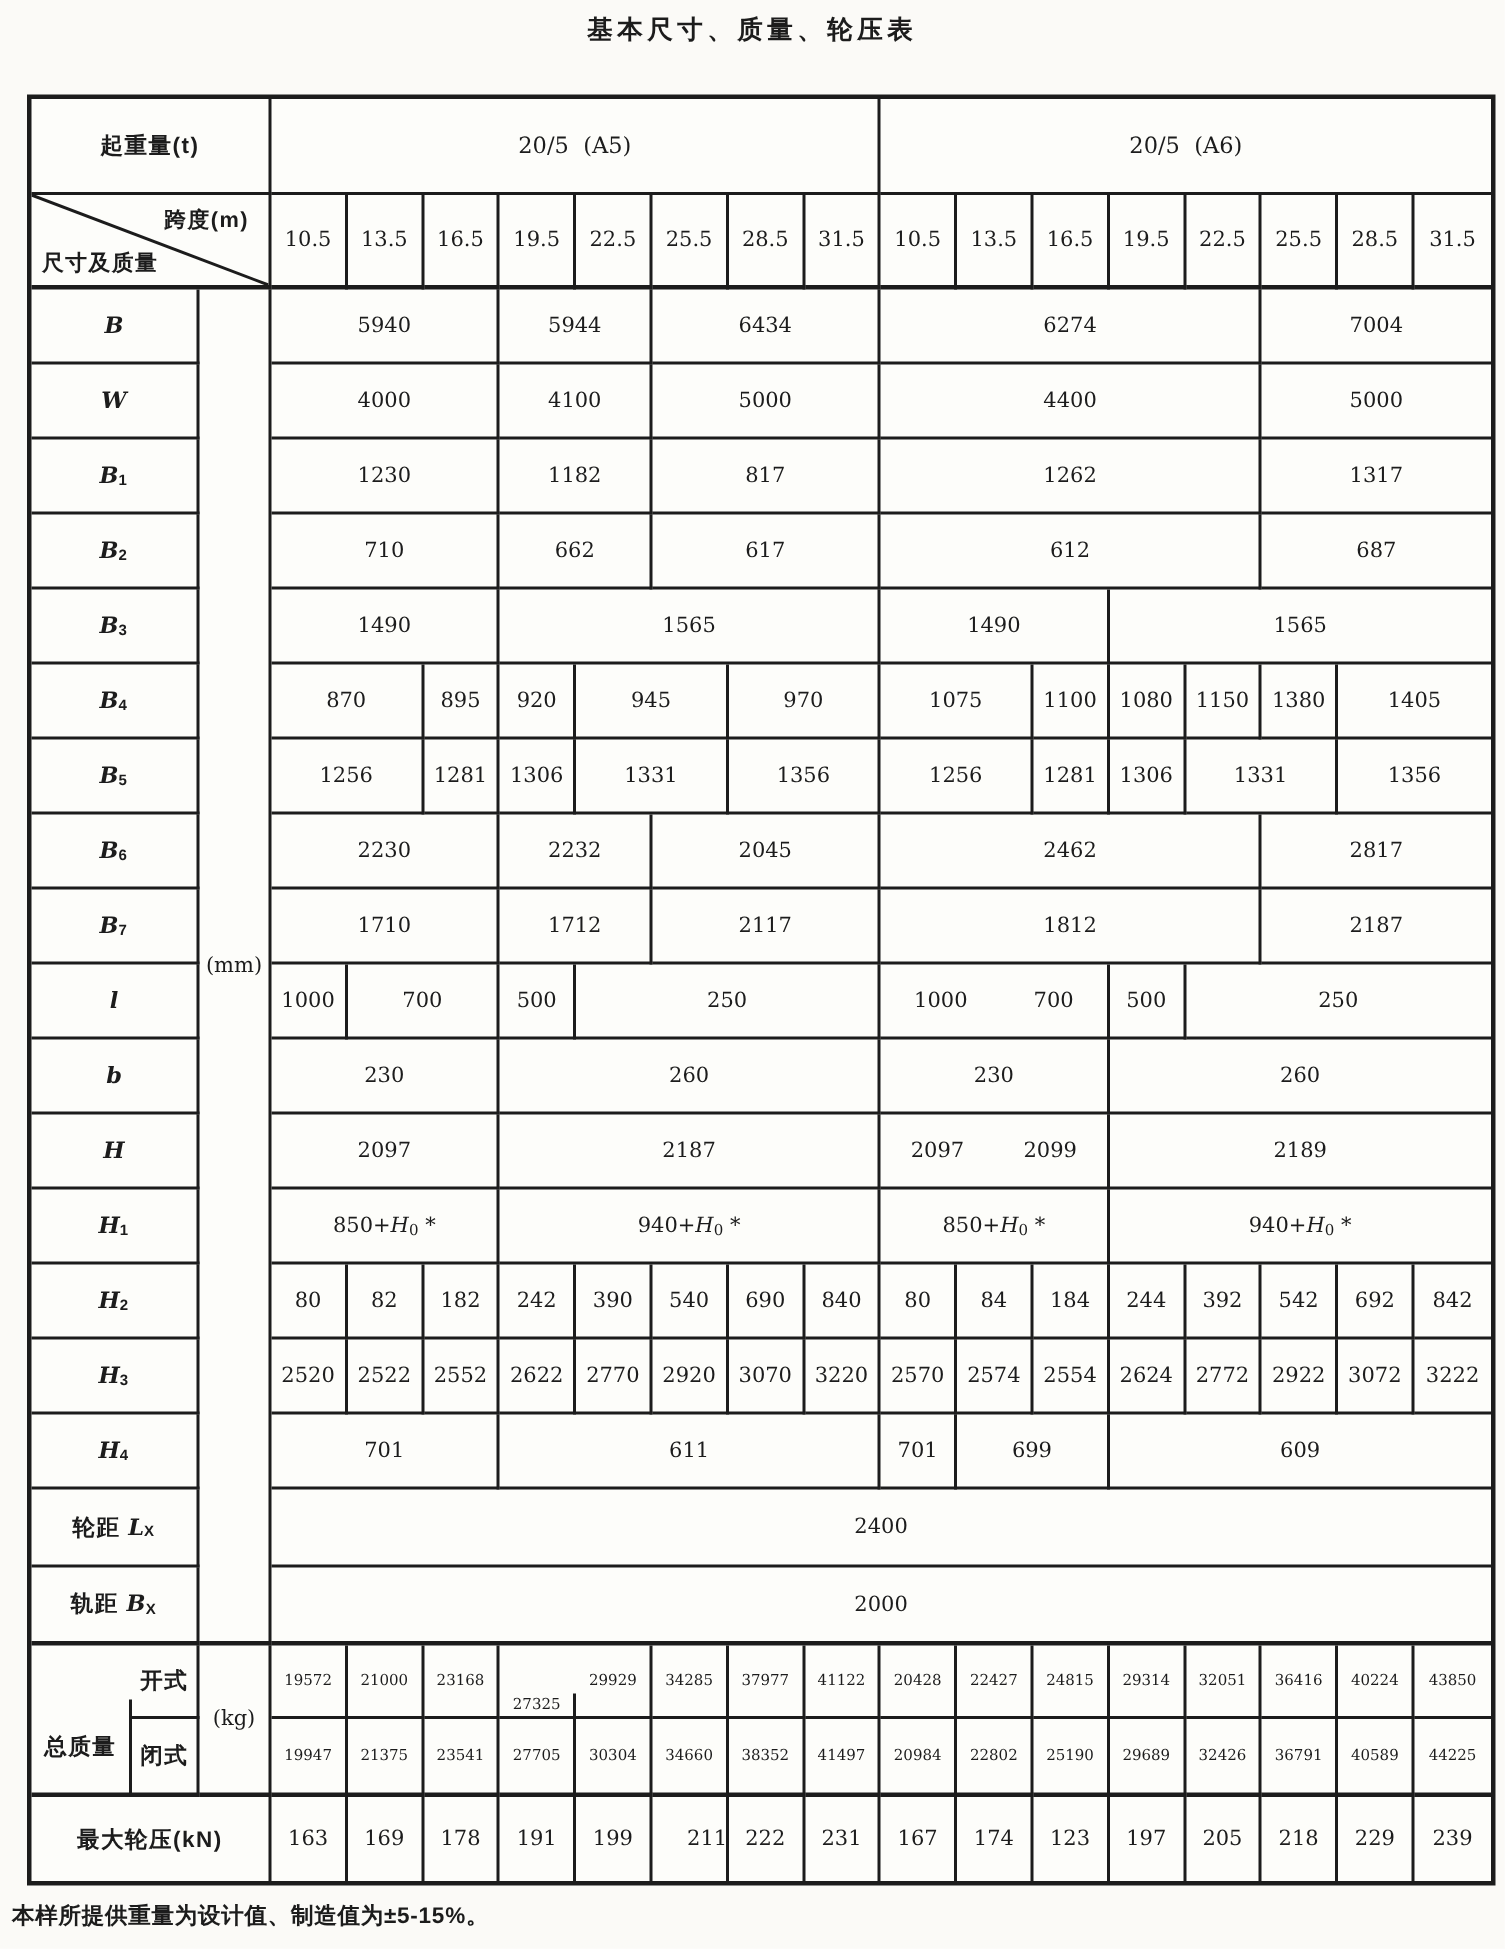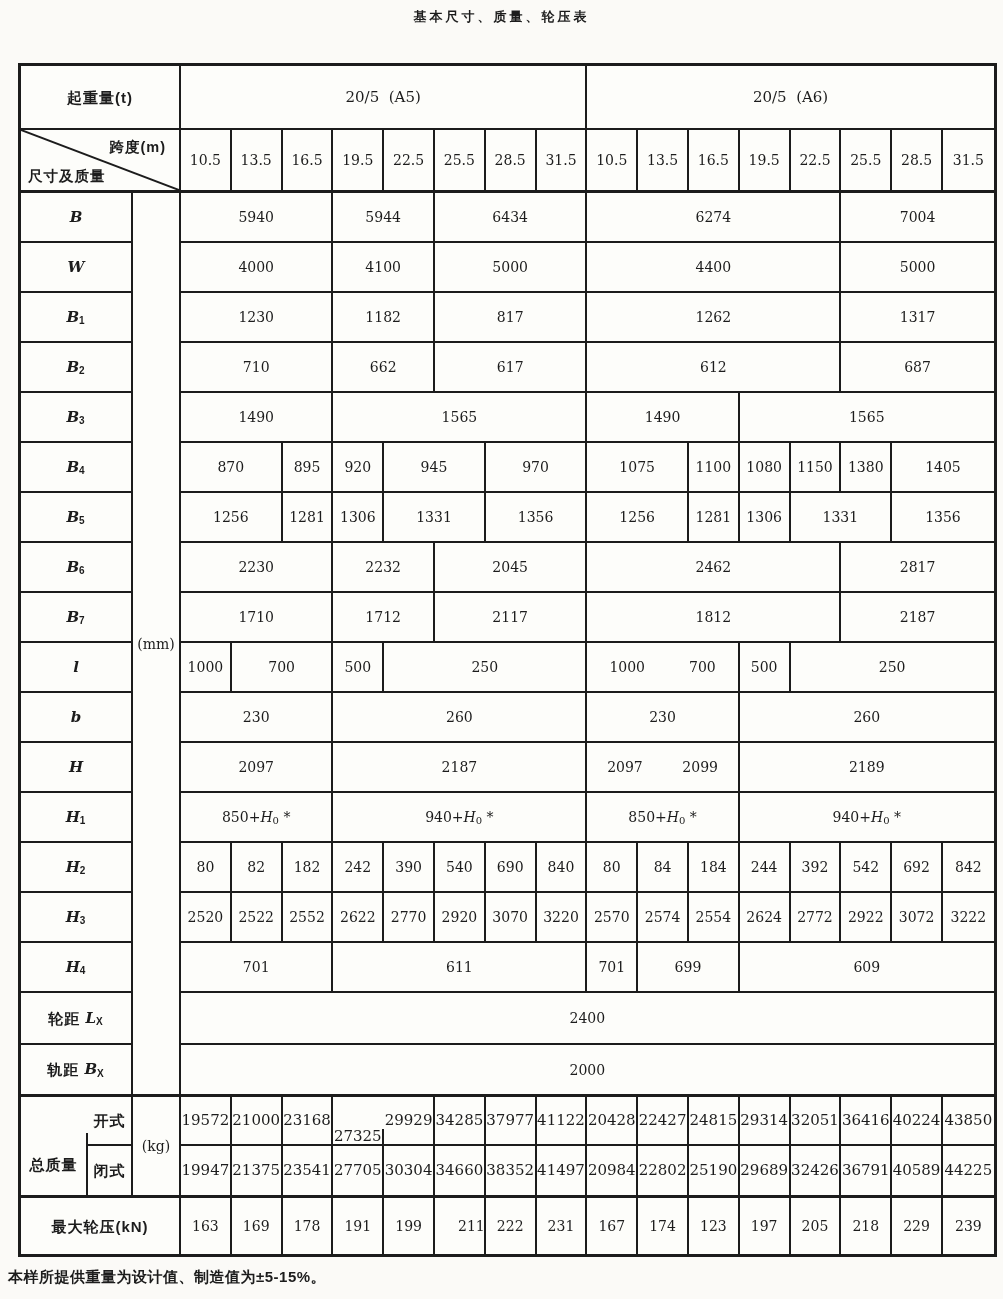--- a/index.html
+++ b/index.html
@@ -6,21 +6,21 @@
   html,body { width:1003px; height:1299px; }
   body {
     position: relative;
     background: #fbfaf7;
     color: #1c1c1c;
     font-family: "Liberation Sans", sans-serif;
     overflow: hidden;
   }
   .title {
     position: absolute; top: 8px; left: 0; width: 100%;
-    text-align: center; font-size: 13px; font-weight: 700;
+    text-align: center; font-size: 17px; font-weight: 700;
     letter-spacing: 3px;
   }
   #grid {
     position: absolute; left: 18px; top: 63px;
     display: grid;
     grid-template-columns: 67px 45px 48px repeat(16, 50.8px);
     grid-template-rows: 64px 63px repeat(16, 50px) 52px 52px 49px 52px 56px;
     border: 3px solid #1c1c1c;
     background: #fdfdfa;
   }
@@ -39,21 +39,21 @@
     font-family: "Liberation Sans", sans-serif;
     font-weight: 700; font-size: 15px; letter-spacing: 1px;
   }
   .it {
     font-family: "DejaVu Serif", "Liberation Serif", serif;
     font-style: italic; letter-spacing: 0;
   }
   sub { font-size: 10px; transform: translateY(4px); }
   .grp { font-size: 15px; }
   .unit { font-size: 14px; }
-  .sm { font-size: 15px; }
+  .sm { font-size: 10px; }
   .pair { justify-content: space-around; }
   .corner { padding: 0; font-size: 14.5px; }
   .corner .tr { position: absolute; top: 10px; right: 13px; }
   .corner .bl { position: absolute; bottom: 7px; left: 7px; }
   .diag { position: absolute; left: 0; top: 0; width: 100%; height: 100%; }
   .diag line { stroke: #1c1c1c; stroke-width: 2; }
   .footnote {
     position: absolute; left: 8px; top: 1268px;
     font-size: 15px; font-weight: 700; letter-spacing: 0.5px;
   }

